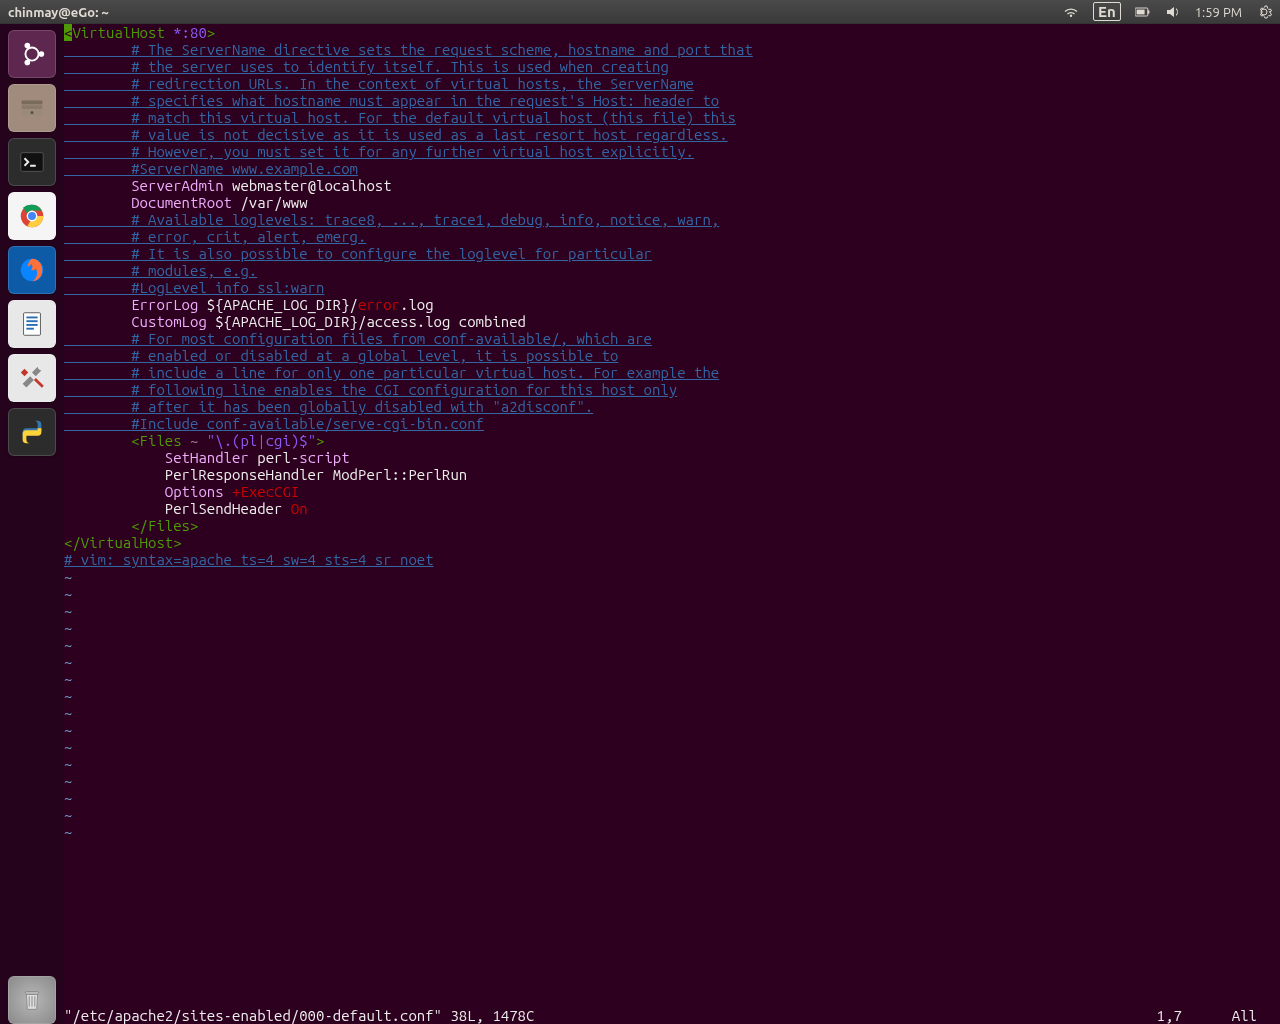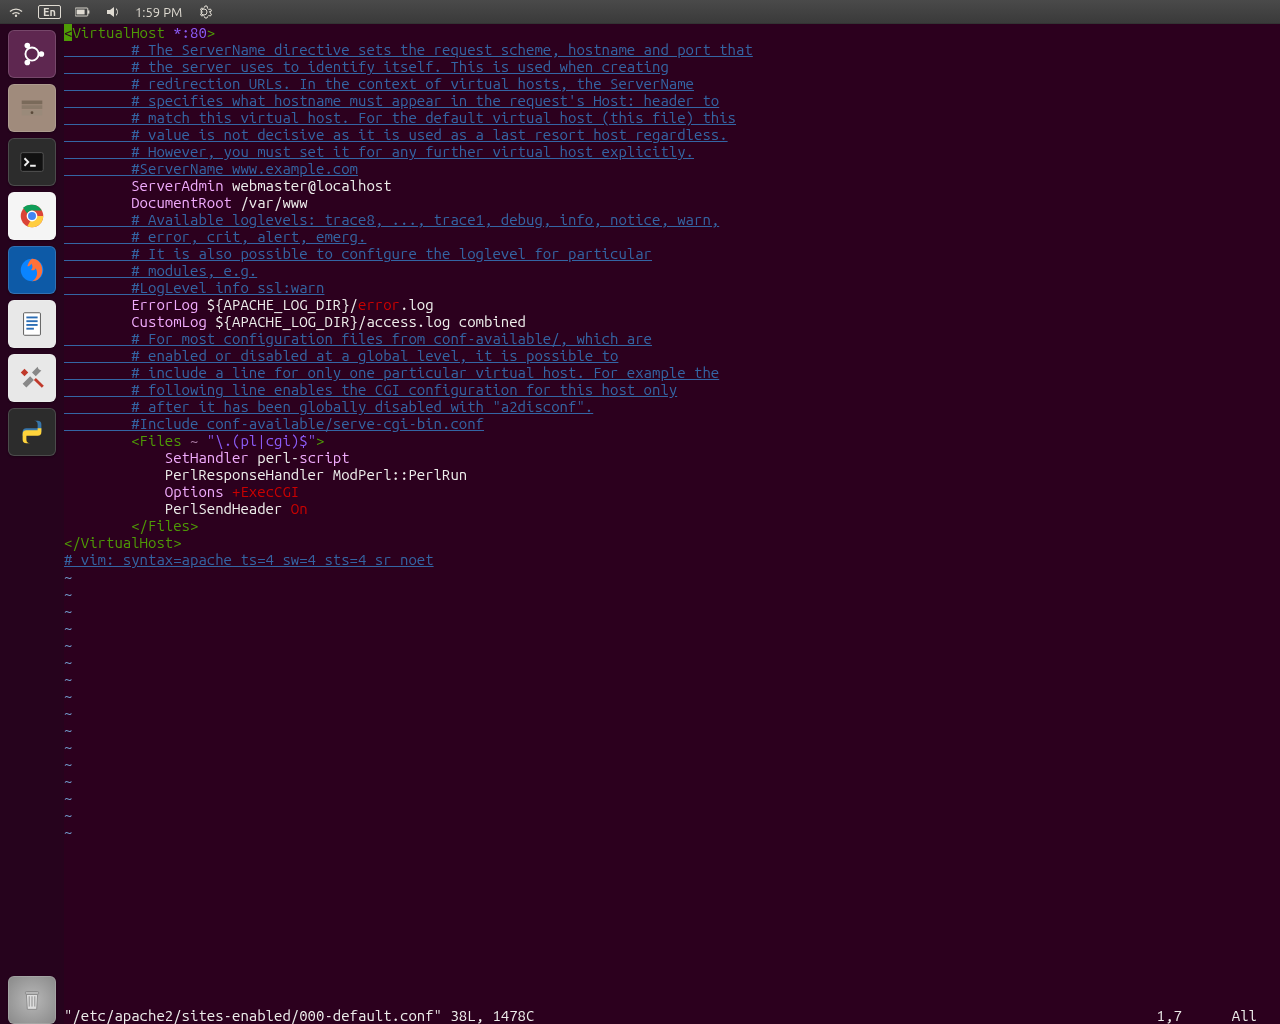--- a/index.html
+++ b/index.html
@@ -23,21 +23,21 @@
   border-bottom: 1px solid #333;
 }
 .menubar .title { font-weight: bold; flex: 1; }
 .menubar .indicators { display: flex; align-items: center; gap: 14px; }
 .menubar .ind { display: inline-flex; align-items: center; color: #dfdbd2; }
 .menubar svg { width: 16px; height: 16px; fill: #dfdbd2; }
 .lang-box {
   border: 1px solid #dfdbd2;
   border-radius: 2px;
   padding: 0 4px;
-  font-size: 11px;
+  font-size: 15px;
   font-weight: bold;
 }
 .launcher {
   position: absolute;
   left: 0;
   top: 24px;
   bottom: 0;
   width: 64px;
   background: rgba(30,10,30,0.35);
   display: flex;
@@ -101,20 +101,21 @@
 .c-option   { color: #f0abfc; }
 .c-special  { color: #ad7fa8; }
 .c-error    { color: #cc0000; }
 .c-tilde    { color: #729fcf; }
 .cursor-cell { background: #4e9a06; color: #2c001e; }
 </style>
 </head>
 <body>
 
 <div class="menubar">
+  <span class="title">chinmay@eGo: ~</span>
   <div class="indicators">
     <span class="ind">
       <svg viewBox="0 0 16 16">
           <path d="M8 13a1.2 1.2 0 100-2.4 1.2 1.2 0 000 2.4zM4 9.5a6 6 0 018 0l-1 1a4.5 4.5 0 00-6 0zM1.5 7a9.5 9.5 0 0113 0l-1 1a8 8 0 00-11 0z"></path>
         </svg>
     </span>
     <span class="ind lang-box">En</span>
     <span class="ind">
       <svg viewBox="0 0 20 12">
           <rect x="0" y="1" width="16" height="10" rx="1" fill="none" stroke="#dfdbd2" stroke-width="1.2"></rect>

